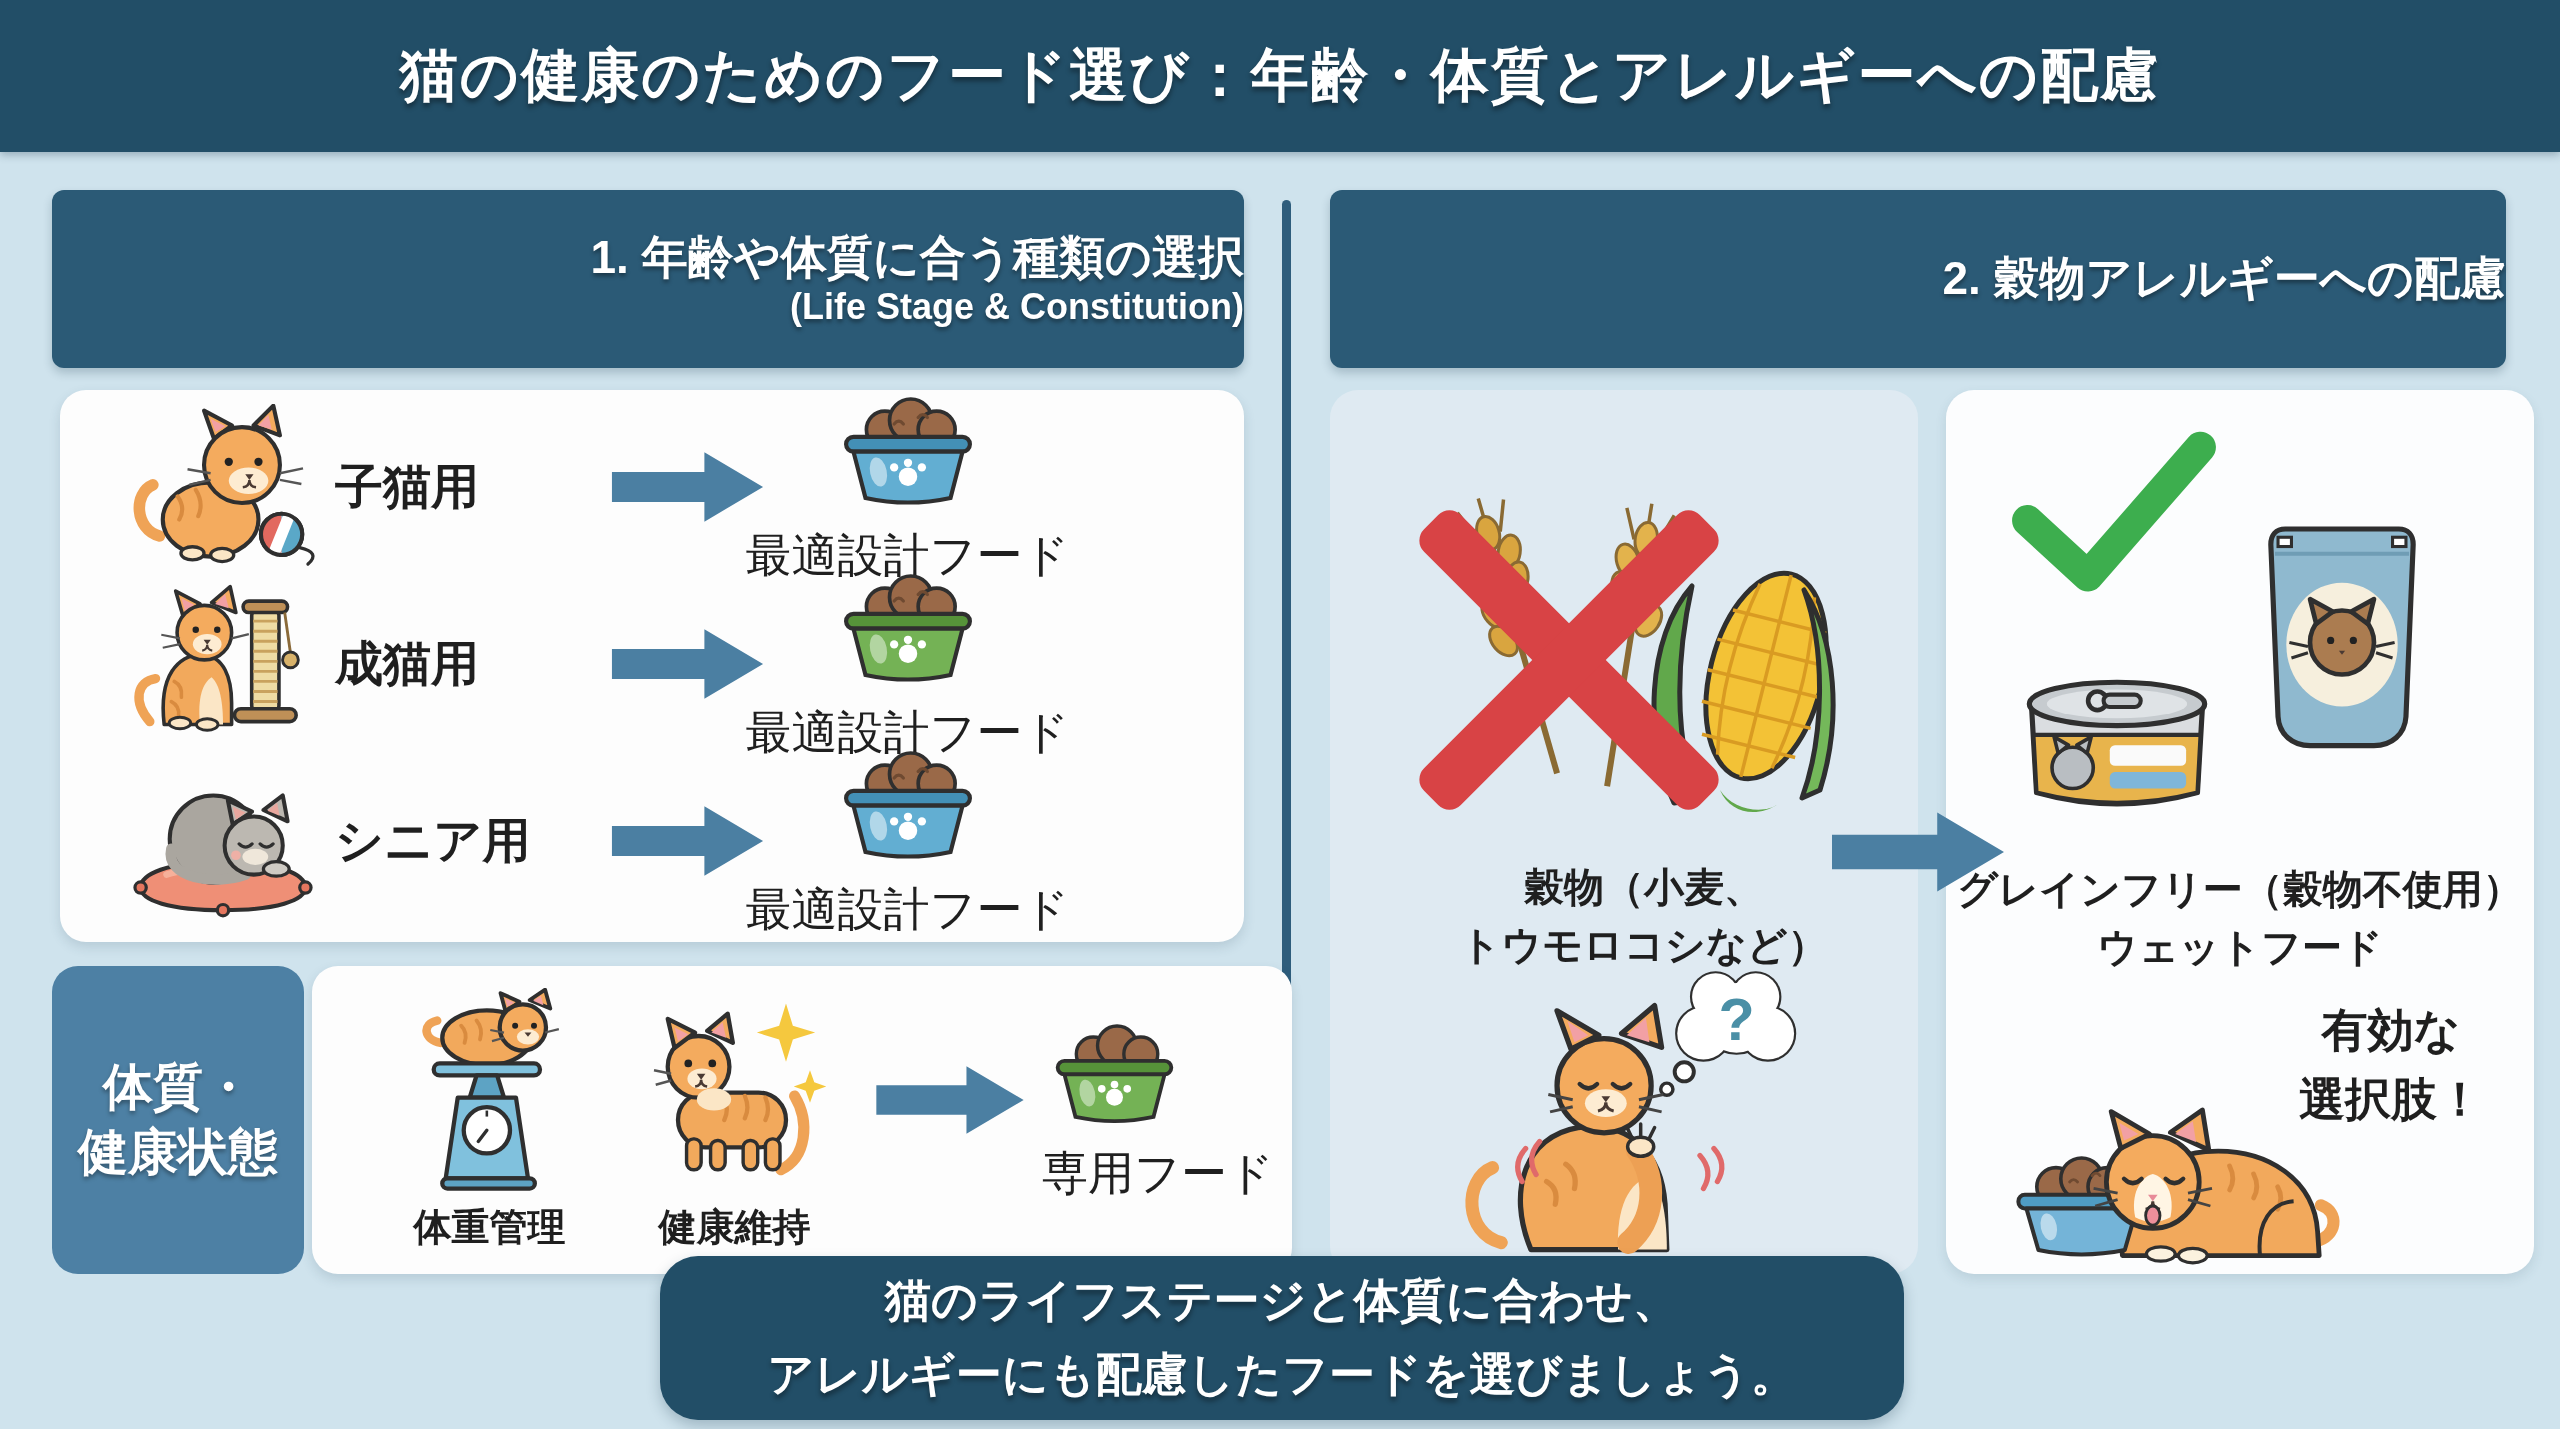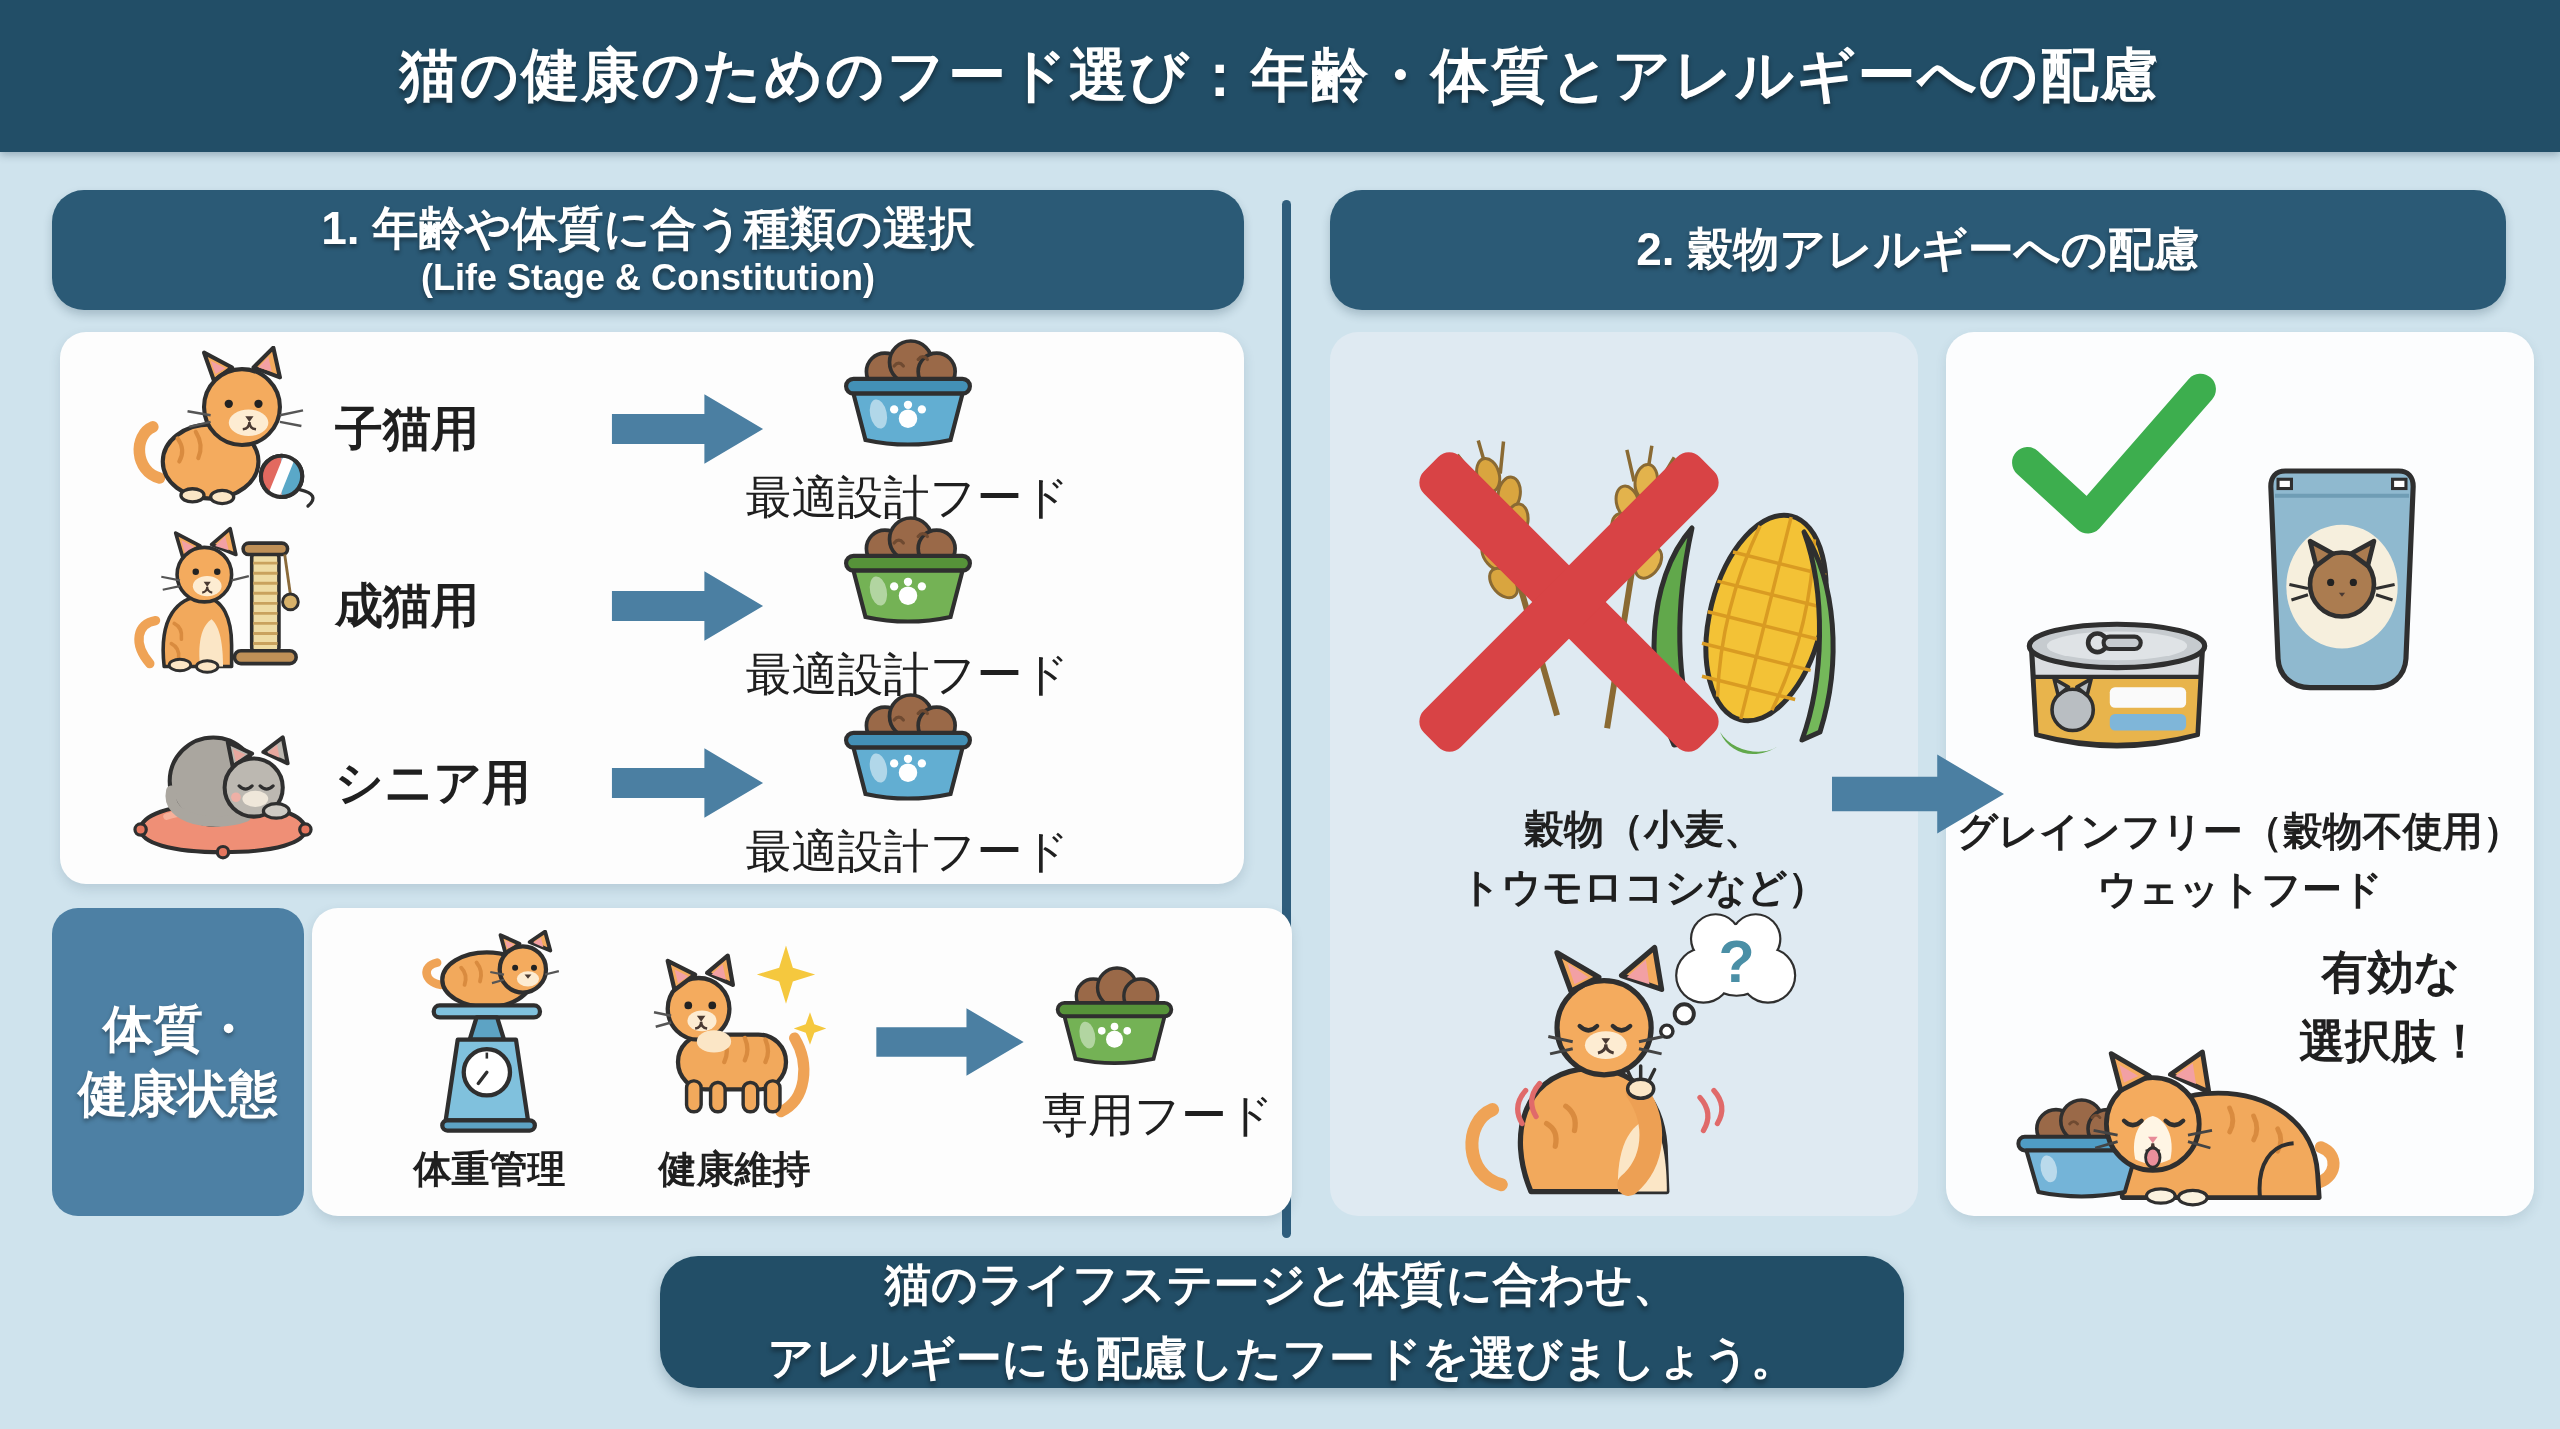--- a/index.html
+++ b/index.html
@@ -14,39 +14,39 @@
   
   .title-banner{
     position:absolute;left:0;top:0;width:2560px;height:152px;
     background:var(--navy,#224e67);
     display:flex;align-items:center;justify-content:center;
     color:#fff;font-size:58px;font-weight:bold;letter-spacing:2px;
     text-shadow:0 4px 5px rgba(0,0,0,.4);
     box-shadow:0 3px 8px rgba(20,50,70,.3);
   }
   .footer-banner{
-    position:absolute;left:660px;top:1256px;width:1244px;height:132px;
+    position:absolute;left:660px;top:1256px;width:1244px;height:164px;
     background:var(--navy,#224e67);border-radius:38px;
     display:flex;flex-direction:column;align-items:center;justify-content:center;
     color:#fff;font-size:46px;font-weight:bold;line-height:1.6;
     text-shadow:0 4px 5px rgba(0,0,0,.4);
     box-shadow:0 6px 14px rgba(20,50,70,.25);
   }
 
   
   .left-col{position:absolute;left:52px;top:190px;width:1192px;}
   .right-col{position:absolute;left:1330px;top:190px;width:1176px;}
   .divider{
     position:absolute;left:1282px;top:200px;width:9px;height:1038px;
     background:#2e5d7c;border-radius:5px;
   }
 
   .section-header{
-    background:var(--header_blue,#2b5a76);border-radius:32px;height:120px;
-    display:flex;flex-direction:column;align-items:center;justify-content:center;
+    background:var(--header_blue,#2b5a76);border-radius:12px;height:178px;
+    display:flex;flex-direction:column;align-items:flex-end;justify-content:center;
     color:#fff;font-weight:bold;text-shadow:0 3px 4px rgba(0,0,0,.4);
     box-shadow:0 5px 10px rgba(20,50,70,.22);
   }
   .section-header .l1{font-size:46px;line-height:1.2;}
   .section-header .l2{font-size:36px;line-height:1.2;}
   .right-col .section-header .l1{font-size:46px;}
 
   
   .split{display:flex;margin-top:22px;}
   .side-label{

